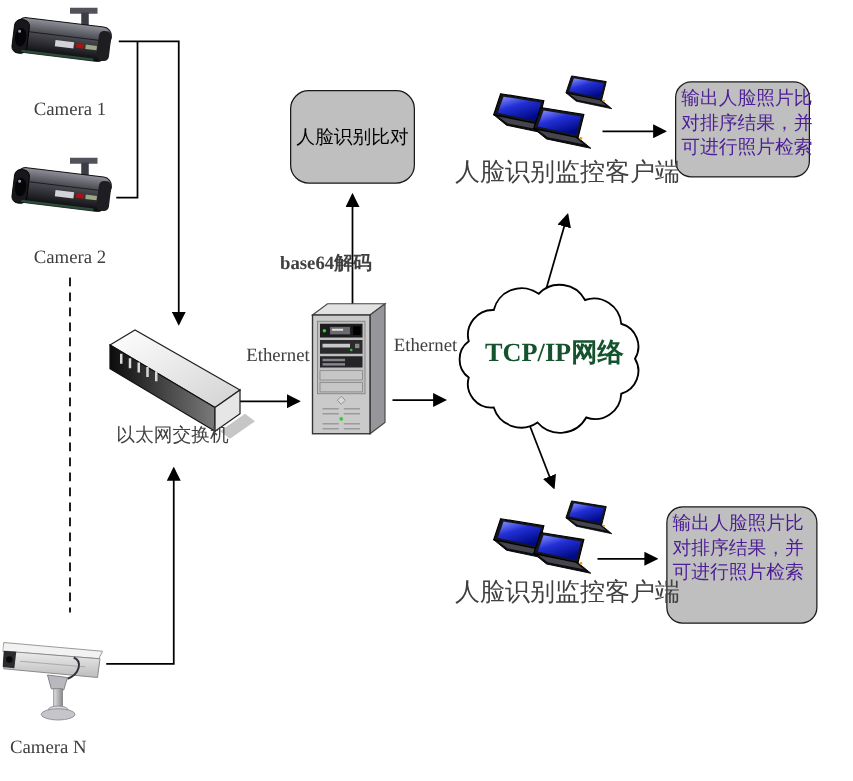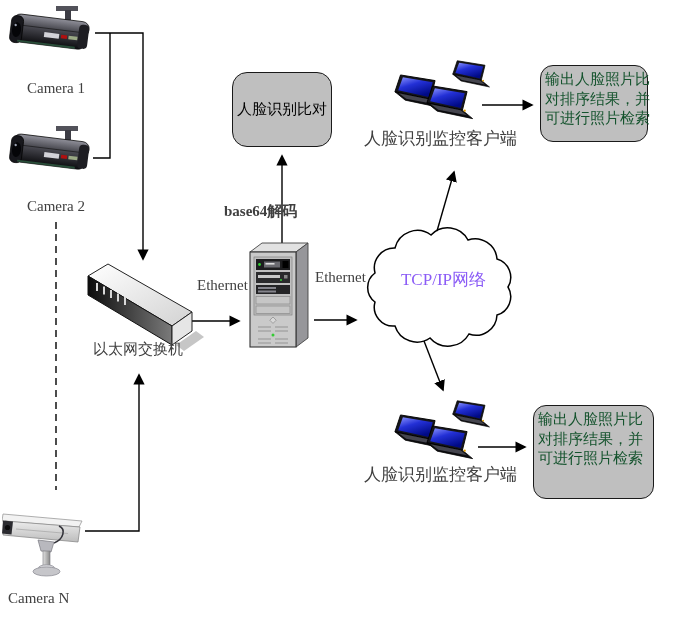--- a/index.html
+++ b/index.html
@@ -5,34 +5,34 @@
   html,body { margin:0; padding:0; background:#ffffff; }
   #canvas {
     position:relative; width:682px; height:625px; background:#ffffff;
     font-family:"Liberation Serif","DejaVu Serif",serif; overflow:hidden;
   }
   .abs { position:absolute; }
   .lbl {
     position:absolute; color:#404040; font-size:15px; line-height:17px; white-space:nowrap;
   }
   .lbl.en { font-size:15px; }
-  .client-lbl { font-size:17px; letter-spacing:0px; }
+  .client-lbl { font-size:20px; letter-spacing:0px; }
   .rounded-box {
     position:absolute; background:#bfbfbf; border:1.4px solid #1a1a1a;
     box-sizing:border-box;
   }
   .face-box { border-radius:15px; display:flex; align-items:center; justify-content:center; }
   .face-box .t { font-size:15px; color:#000;text-align:right; }
   .result-box { border-radius:13px; }
   .result-text {
     width:106px; margin:4px 0 0 4px; font-size:15px; line-height:19.5px;
-    color:#14532d; word-break:break-all;
+    color:#4c1d95; word-break:break-all;
   }
   .cloud-label {
-    position:absolute; font-weight:normal; font-size:17px; color:#8b5cf6;
+    position:absolute; font-weight:bold; font-size:21px; color:#14532d;
     text-align:center; width:115px;
   }
   svg { display:block; }
 </style>
 </head>
 <body>
 
 <div id="canvas">
 
   <svg class="abs" style="left:0;top:0;" width="682" height="625" viewBox="0 0 682 625">

